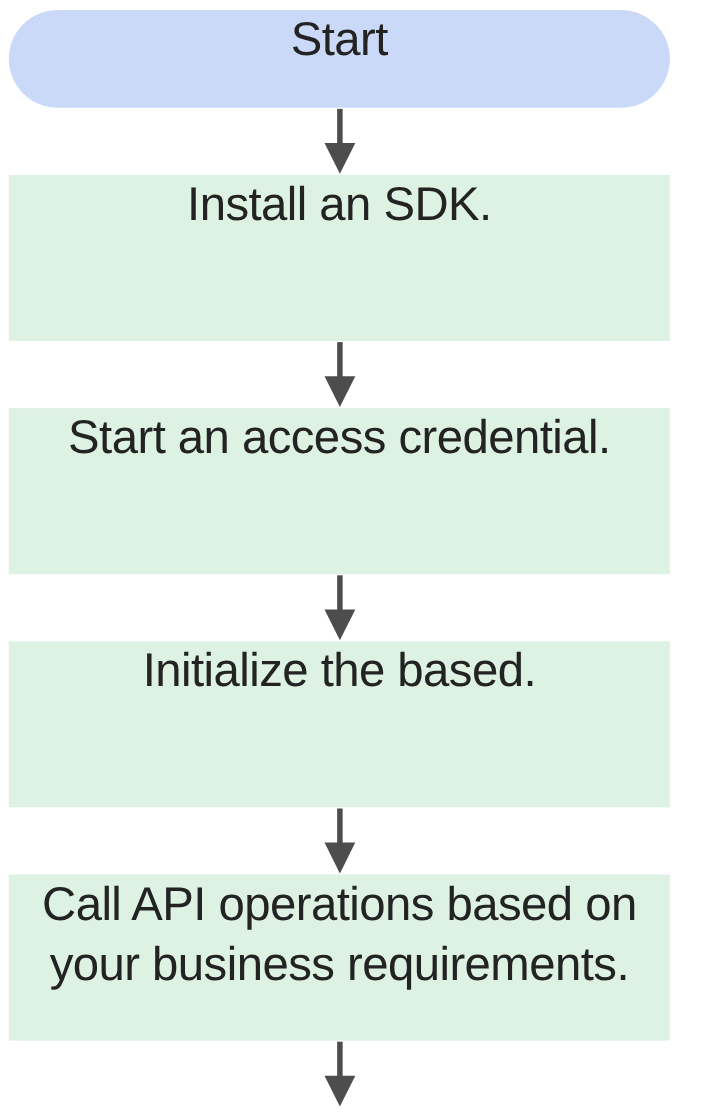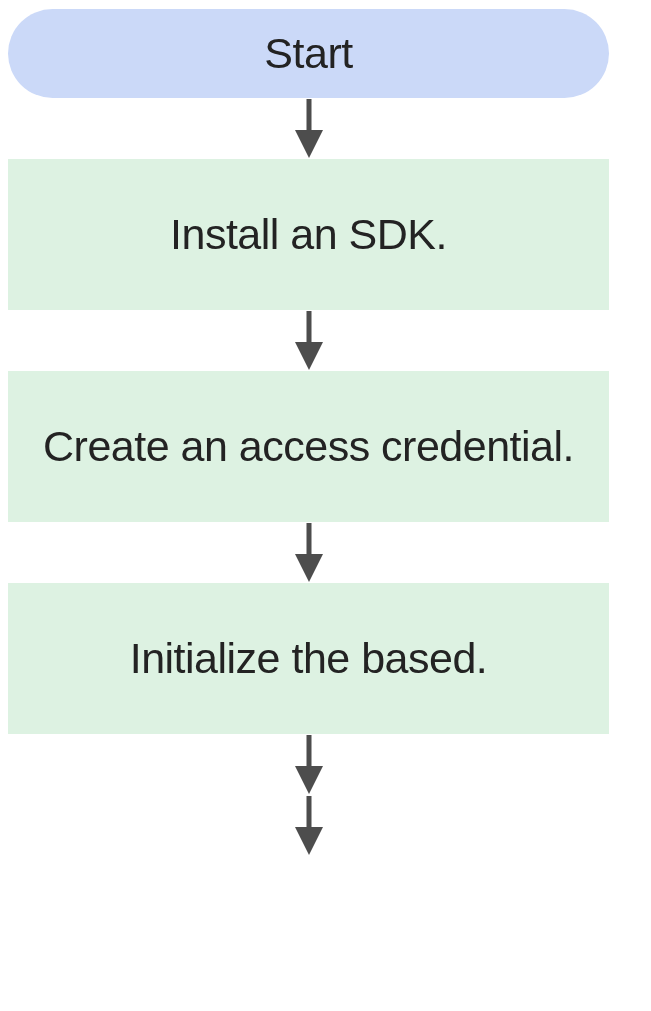--- a/index.html
+++ b/index.html
@@ -16,21 +16,21 @@
     top: 9px;
     left: 8px;
     width: 601px;
     display: flex;
     flex-direction: column;
     align-items: center;
   }
   .node {
     width: 601px;
     display: flex;
-    align-items: center;
+    align-items: flex-start;
     justify-content: center;
     flex: none;
     box-sizing: border-box;
   }
   .node .label {
     color: var(--text-color, #232323);
     font-size: 43px;
     line-height: 55px;
     text-align: center;
     white-space: pre-line;
@@ -71,37 +71,41 @@
     <div class="node process">
       <span class="label">Install an SDK.</span>
     </div>
 
     <svg class="arrow" viewBox="0 0 34 61" aria-hidden="true">
       <rect x="14.5" y="1" width="5" height="33" fill="currentColor"></rect>
       <polygon points="3,32 31,32 17,60" fill="currentColor"></polygon>
     </svg>
 
     <div class="node process">
-      <span class="label">Create an access credential.</span>
+      <span class="label">Start an access credential.</span>
     </div>
 
     <svg class="arrow" viewBox="0 0 34 61" aria-hidden="true">
       <rect x="14.5" y="1" width="5" height="33" fill="currentColor"></rect>
       <polygon points="3,32 31,32 17,60" fill="currentColor"></polygon>
     </svg>
 
     <div class="node process">
       <span class="label">Initialize the based.</span>
     </div>
 
     <svg class="arrow" viewBox="0 0 34 61" aria-hidden="true">
       <rect x="14.5" y="1" width="5" height="33" fill="currentColor"></rect>
       <polygon points="3,32 31,32 17,60" fill="currentColor"></polygon>
     </svg>
 
+    <div class="node process">
+      <span class="label">Call API operations based on
+your business requirements.</span>
+    </div>
 
     <svg class="arrow" viewBox="0 0 34 61" aria-hidden="true">
       <rect x="14.5" y="1" width="5" height="33" fill="currentColor"></rect>
       <polygon points="3,32 31,32 17,60" fill="currentColor"></polygon>
     </svg>
 
 
   </div>
 </div>
 

